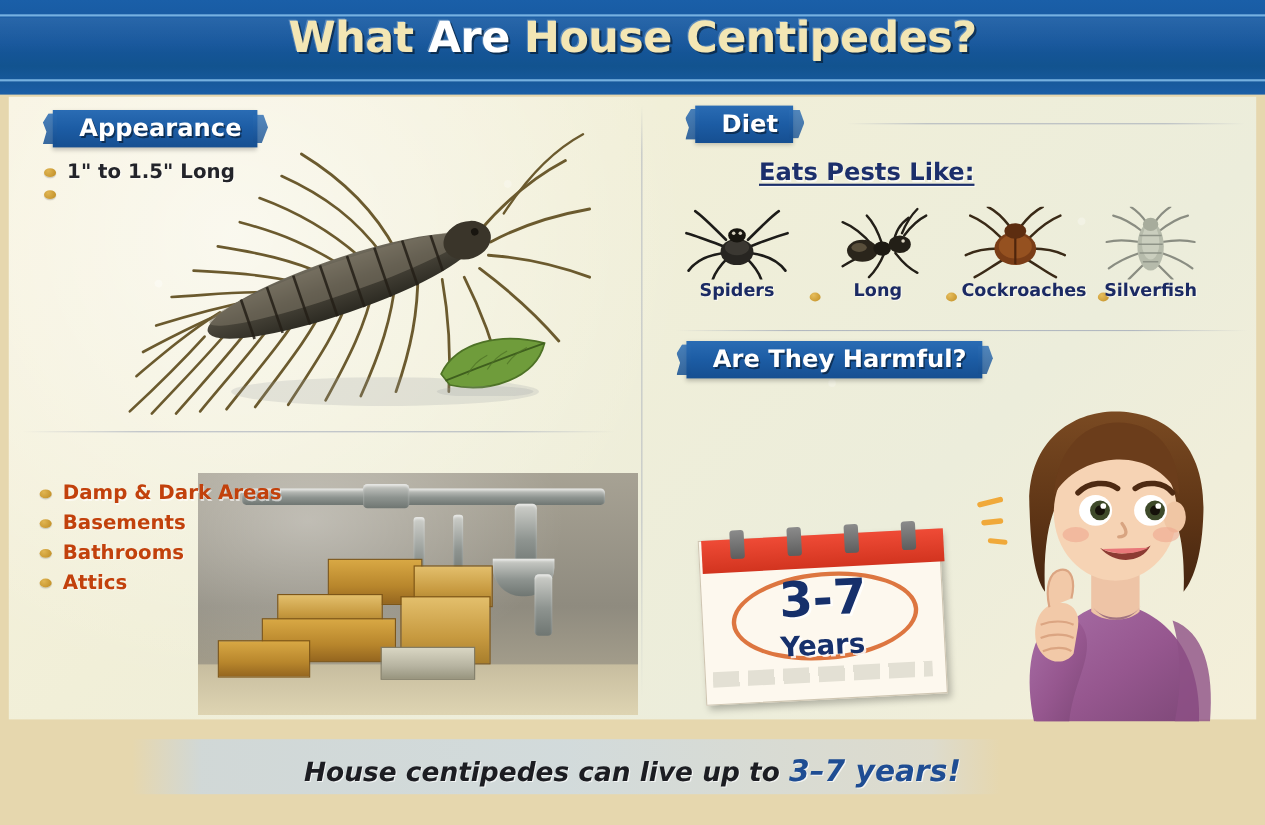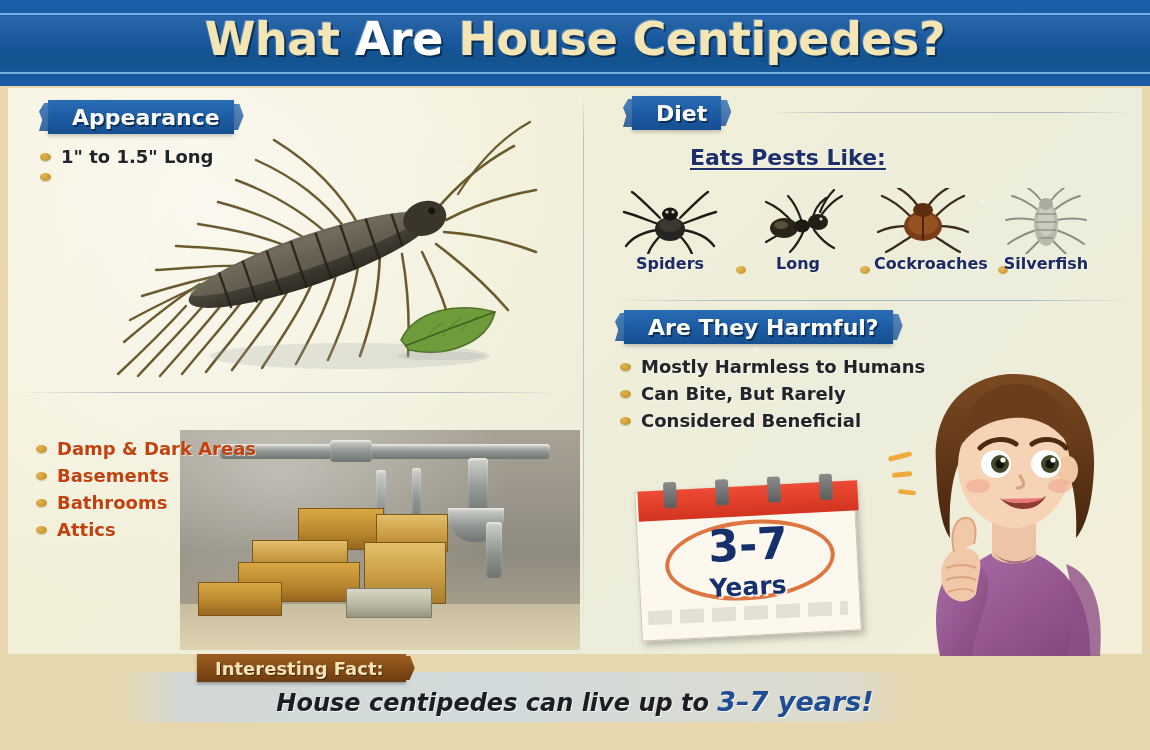--- a/index.html
+++ b/index.html
@@ -24,21 +24,21 @@
     content:""; position:absolute; left:0; bottom:12px; width:100%; height:2px;
     background:rgba(150,205,245,.75);
   }
   .title-band .sheen{
     position:absolute; left:0; top:16px; width:100%; height:54px;
     background:linear-gradient(180deg,rgba(255,255,255,.07),rgba(255,255,255,0) 60%);
   }
   .title-text{
     position:absolute; left:0; top:12px; width:100%;
     text-align:center;
-    font-size:46px; font-weight:bold; letter-spacing:-0.5px;
+    font-size:39px; font-weight:bold; letter-spacing:-0.5px;
     font-family:"DejaVu Sans", sans-serif;
     color:#f3e6b4;
     text-shadow:2px 2px 0 rgba(0,0,0,.45), -1px -1px 0 rgba(255,255,255,.25);
     white-space:nowrap;
   }
   .title-text .w-hl{ color:#ffffff; }
 
   
   .canvas{
     position:absolute; left:8px; top:88px; width:1134px; height:566px;
@@ -479,34 +479,20 @@
       </div>
       <div class="lab">Silverfish</div>
     </div>
   </div>
 
   <div class="hrule" style="left:614px; top:300px; width:520px;"></div>
 
   <div class="sec-head" style="left:624px; top:310px;">
     <span>Are They Harmful?</span>
   </div>
-  <div class="blist" style="left:620px; top:356px;">
-    <div class="bitem">
-      <span class="bdot"></span>
-      <span class="btxt">Mostly Harmless to Humans</span>
-    </div>
-    <div class="bitem">
-      <span class="bdot"></span>
-      <span class="btxt">Can Bite, But Rarely</span>
-    </div>
-    <div class="bitem">
-      <span class="bdot"></span>
-      <span class="btxt">Considered Beneficial</span>
-    </div>
-  </div>
 
   <div class="calendar">
     <div class="cal-back"></div>
     <div class="cal-top">
       <span class="ring" style="left:26px;"></span>
       <span class="ring" style="left:78px;"></span>
       <span class="ring" style="left:130px;"></span>
       <span class="ring" style="left:182px;"></span>
     </div>
     <div class="cal-circle"></div>
@@ -575,20 +561,17 @@
         <path d="M66 200 C76 196 88 196 96 200"></path>
         <path d="M66 212 C76 208 88 208 96 212"></path>
         <path d="M68 224 C78 220 88 220 94 224"></path>
       </g>
 
       <path d="M112 182 C124 200 146 200 158 182 C150 196 122 198 112 182Z" fill="#6f3f6a" opacity=".6"></path>
     </svg>
   </div>
 
   <div class="fact-band"></div>
-  <div class="fact-badge">
-    <span>Interesting Fact:</span>
-  </div>
   <div class="fact-text">
     <span>House centipedes can live up to </span><span class="hl">3–7 years!</span>
   </div>
 
 </div>
 
 </body></html>

